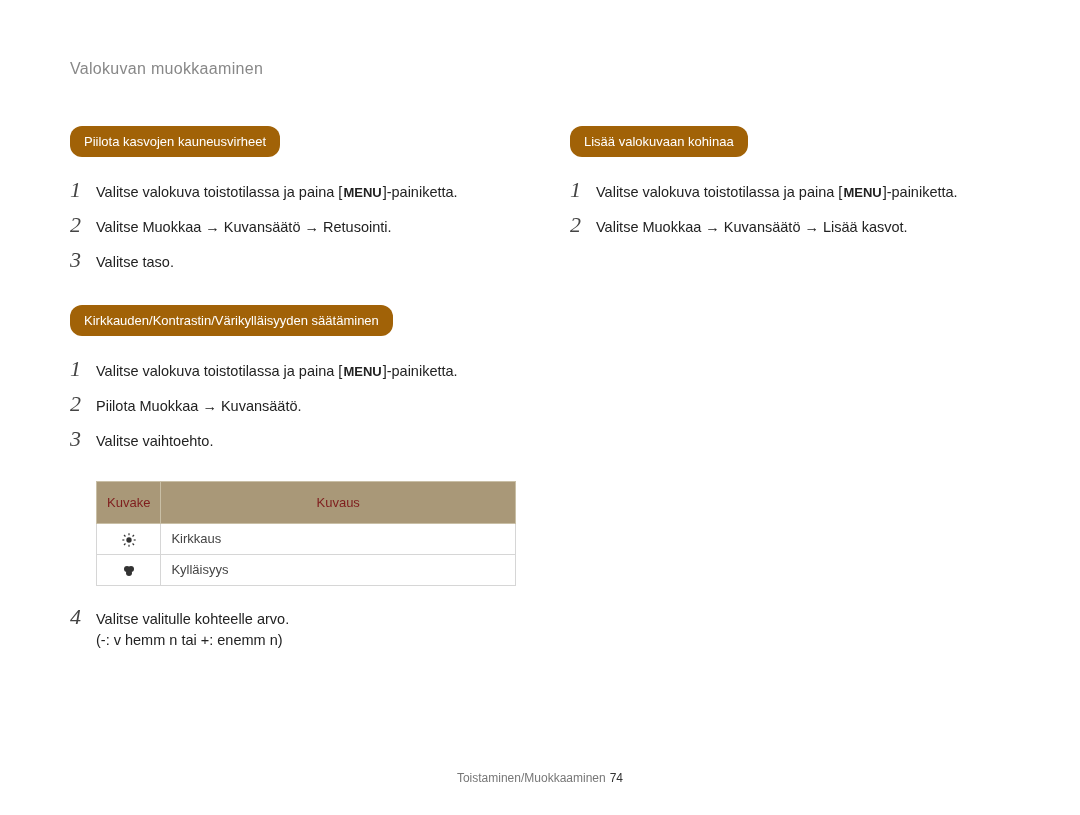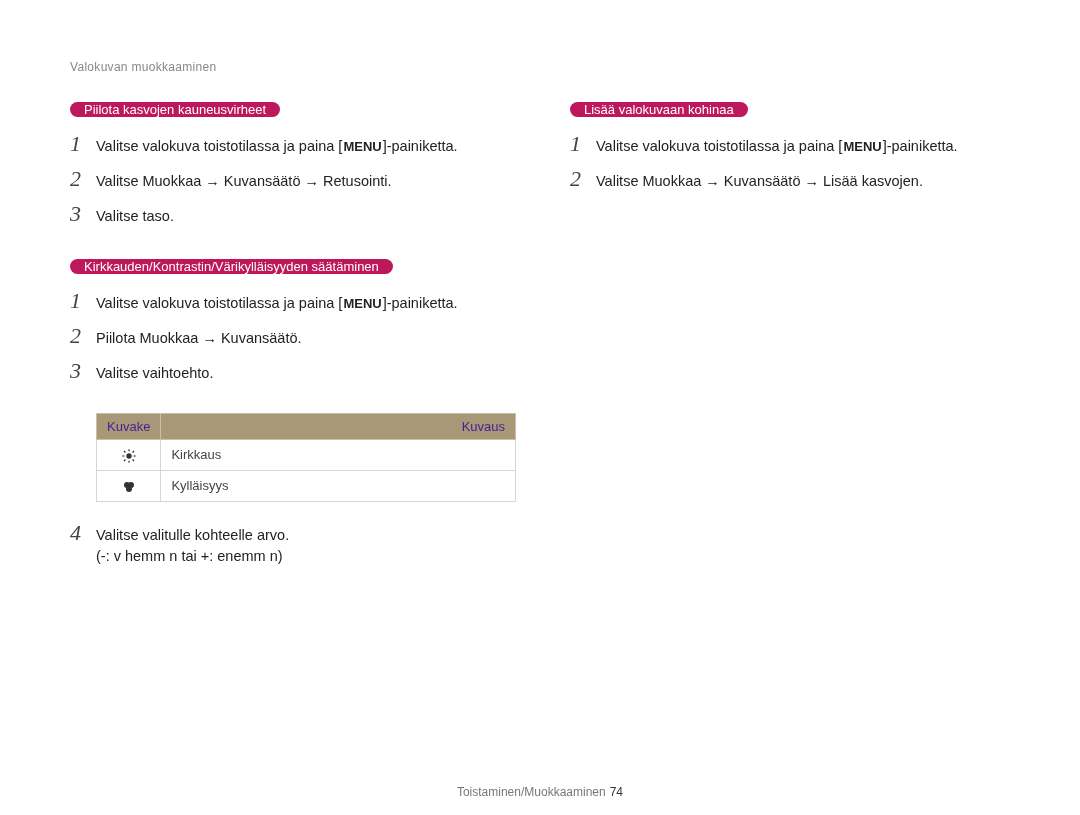--- a/index.html
+++ b/index.html
@@ -10,41 +10,41 @@
     body {
       width: 1080px;
       height: 815px;
       background: #ffffff;
       font-family: Arial, Helvetica, sans-serif;
       color: #333;
       position: relative;
       padding: 60px 70px 0 70px;
     }
     .page-header {
-      font-size: 12px;
+      font-size: 16px;
       font-weight: 300;
       color: #888;
-      margin-bottom: 24px;
+      margin-bottom: 44px;
       letter-spacing: 0.3px;
     }
     .columns {
       display: flex;
       gap: 60px;
     }
     .col {
       flex: 1;
     }
     .pill {
       display: inline-block;
-      background: #be185d;
+      background: #a16207;
       color: #ffffff;
       font-size: 13px;
-      padding: 0 14px;
+      padding: 8px 14px;
       border-radius: 12px;
-      margin-bottom: 14px;
+      margin-bottom: 20px;
       margin-top: 4px;
     }
     .steps {
       list-style: none;
       margin-bottom: 28px;
     }
     .step {
       display: flex;
       align-items: baseline;
       margin-bottom: 8px;
@@ -83,39 +83,39 @@
       border-collapse: collapse;
       width: 100%;
       max-width: 420px;
       margin-left: 26px;
       margin-top: 6px;
       margin-bottom: 18px;
       font-size: 13px;
     }
     .opt-table th {
       background: #a99878;
-      color: #4c1d95;
+      color: #7f1d1d;
       font-weight: normal;
-      text-align: right;
-      padding: 5px 10px;
+      text-align: center;
+      padding: 13px 10px;
       border: 1px solid #c9bfa6;
     }
     .opt-table td {
       padding: 6px 10px;
       border: 1px solid #d6d6d6;
       color: #444;
     }
     .opt-table td.icon-cell {
       width: 60px;
       text-align: center;
       font-size: 15px;
     }
     .footer-line {
       position: absolute;
-      bottom: 16px;
+      bottom: 30px;
       left: 0;
       width: 100%;
       text-align: center;
       font-size: 12px;
       color: #777;
     }
     .footer-num {
       color: #333;
       margin-left: 4px;
     }
@@ -225,21 +225,21 @@
     <div class="pill">Lisää valokuvaan kohinaa</div>
     <ol class="steps">
       <li class="step">
         <span class="step-num">1</span>
         <span class="step-text">
           <span>Valitse valokuva toistotilassa ja paina [</span><span class="menu-chip">MENU</span><span>]-painiketta.</span>
         </span>
       </li>
       <li class="step">
         <span class="step-num">2</span>
-        <span class="step-text">Valitse Muokkaa → Kuvansäätö → Lisää kasvojen.</span>
+        <span class="step-text">Valitse Muokkaa → Kuvansäätö → Lisää kasvot.</span>
       </li>
     </ol>
   </div>
 
 </div>
 
 <div class="footer-line">
   <span>Toistaminen/Muokkaaminen</span><span class="footer-num">74</span>
 </div>
 

